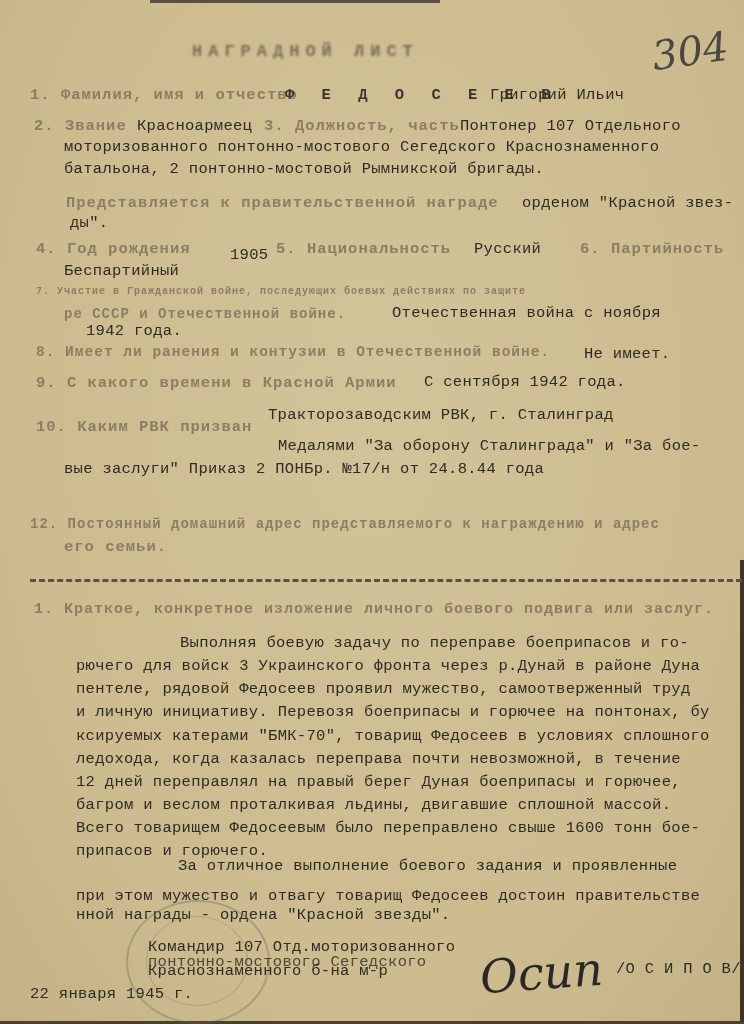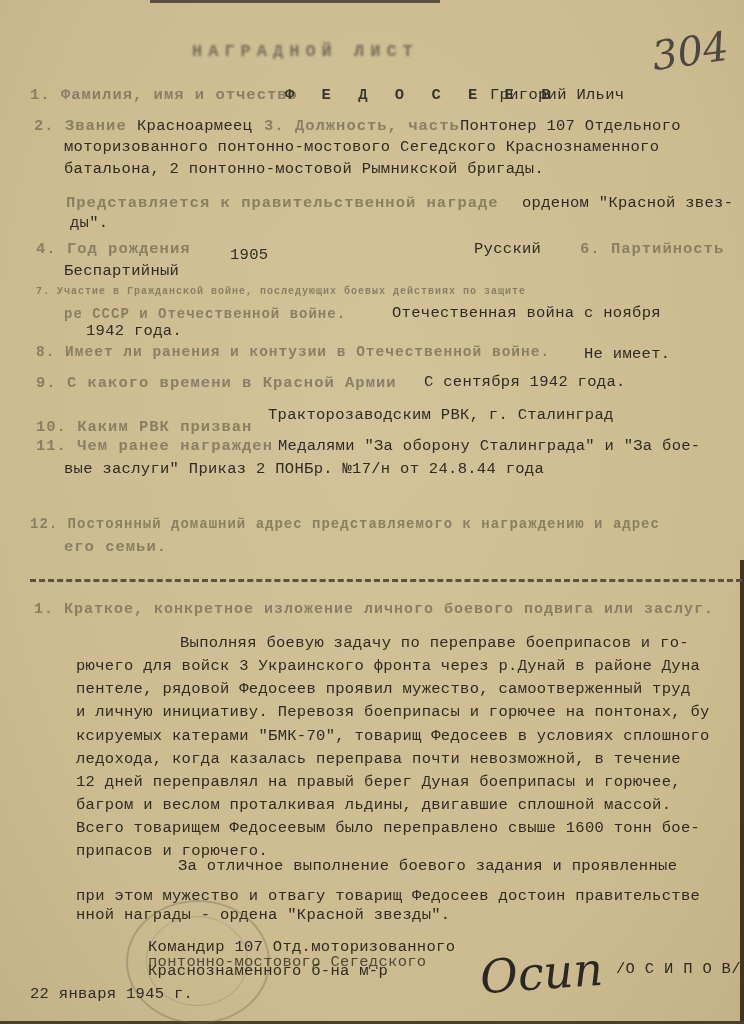--- a/index.html
+++ b/index.html
@@ -48,39 +48,39 @@
   <div class="line" style="left:460px;top:117px;">Понтонер 107 Отдельного</div>
   <div class="line" style="left:64px;top:138px;">моторизованного понтонно-мостового Сегедского Краснознаменного</div>
   <div class="line" style="left:64px;top:160px;">батальона, 2 понтонно-мостовой Рымникской бригады.</div>
 
   <div class="line faded" style="left:66px;top:194px;">Представляется к правительственной награде</div>
   <div class="line" style="left:522px;top:194px;">орденом "Красной звез-</div>
   <div class="line" style="left:70px;top:214px;">ды".</div>
 
   <div class="line faded" style="left:36px;top:240px;">4. Год рождения</div>
   <div class="line" style="left:210px;top:246px;margin-left:20px;">1905</div>
+  <div class="line faded" style="left:276px;top:240px;">5. Национальность</div>
   <div class="line" style="left:474px;top:240px;">Русский</div>
   <div class="line faded" style="left:580px;top:240px;">6. Партийность</div>
   <div class="line" style="left:64px;top:262px;">Беспартийный</div>
 
   <div class="line faded" style="left:36px;top:286px;font-size:10px;">7. Участие в Гражданской войне, последующих боевых действиях по защите</div>
   <div class="line" style="left:392px;top:304px;">Отечественная война  с ноября</div>
   <div class="line faded" style="left:64px;top:306px;font-size:14px;">ре СССР и Отечественной войне.</div>
   <div class="line" style="left:86px;top:322px;">1942 года.</div>
 
   <div class="line faded" style="left:36px;top:344px;font-size:14.5px;">8. Имеет ли ранения и контузии в Отечественной войне.</div>
   <div class="line" style="left:584px;top:345px;">Не имеет.</div>
 
   <div class="line faded" style="left:36px;top:374px;">9. С какого времени в Красной Армии</div>
   <div class="line" style="left:424px;top:373px;">С сентября 1942 года.</div>
 
   <div class="line faded" style="left:36px;top:406px;margin-top:12px;">10. Каким РВК призван</div>
   <div class="line" style="left:268px;top:406px;">Тракторозаводским РВК, г. Сталинград</div>
 
-  <div class="line faded" style="left:36px;top:437px;">11. Чем ранее награжден</div>
   <div class="line" style="left:278px;top:437px;">Медалями "За оборону Сталинграда" и "За бое-</div>
   <div class="line" style="left:64px;top:460px;">вые заслуги" Приказ 2 ПОНБр. №17/н от  24.8.44 года</div>
 
   <div class="line faded" style="left:30px;top:516px;font-size:14px;">12. Постоянный домашний адрес представляемого к награждению и адрес</div>
   <div class="line faded" style="left:64px;top:538px;">его семьи.</div>
 
   <div class="dashes"></div>
 
   <div class="line faded" style="left:34px;top:601px;font-size:15px;">1. Краткое, конкретное изложение личного боевого подвига или заслуг.</div>
 

